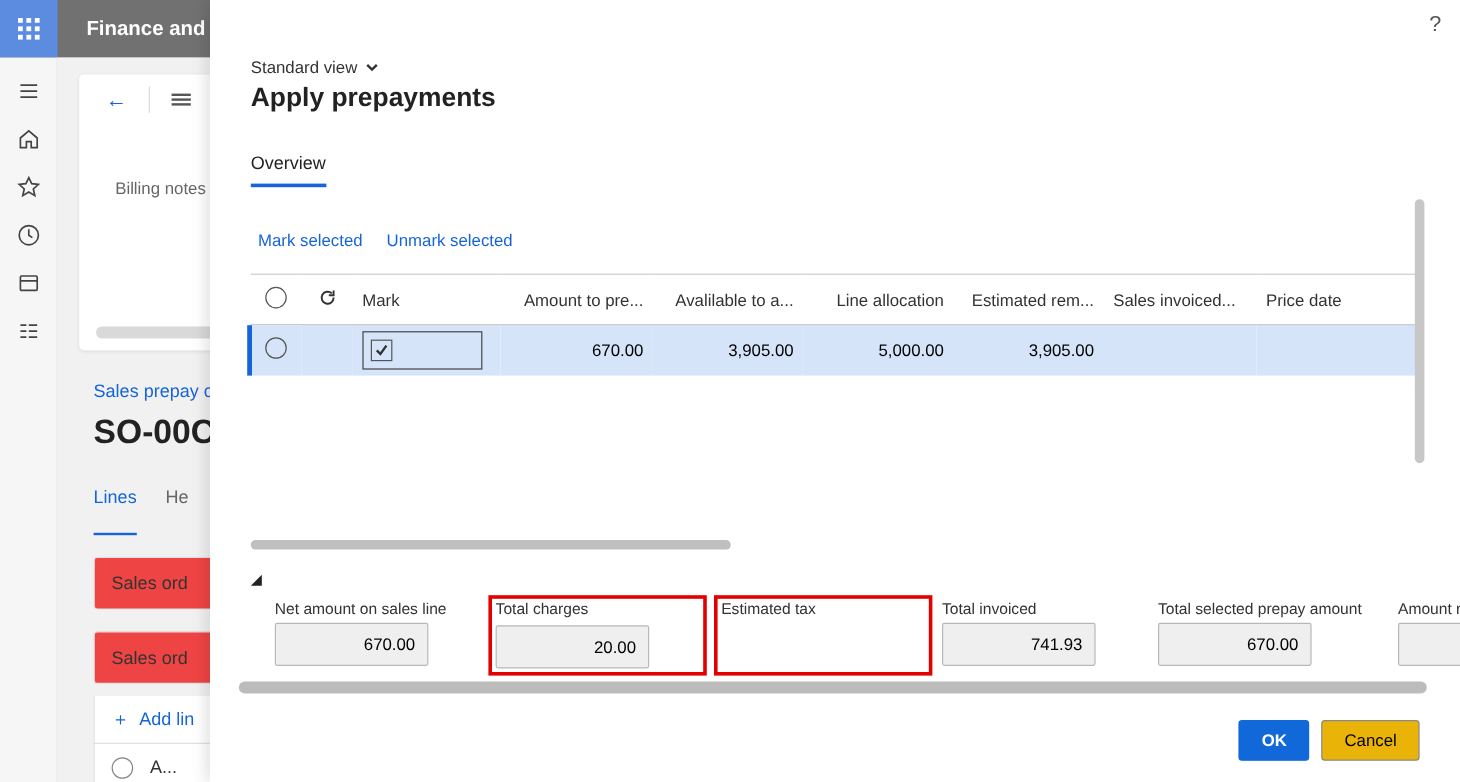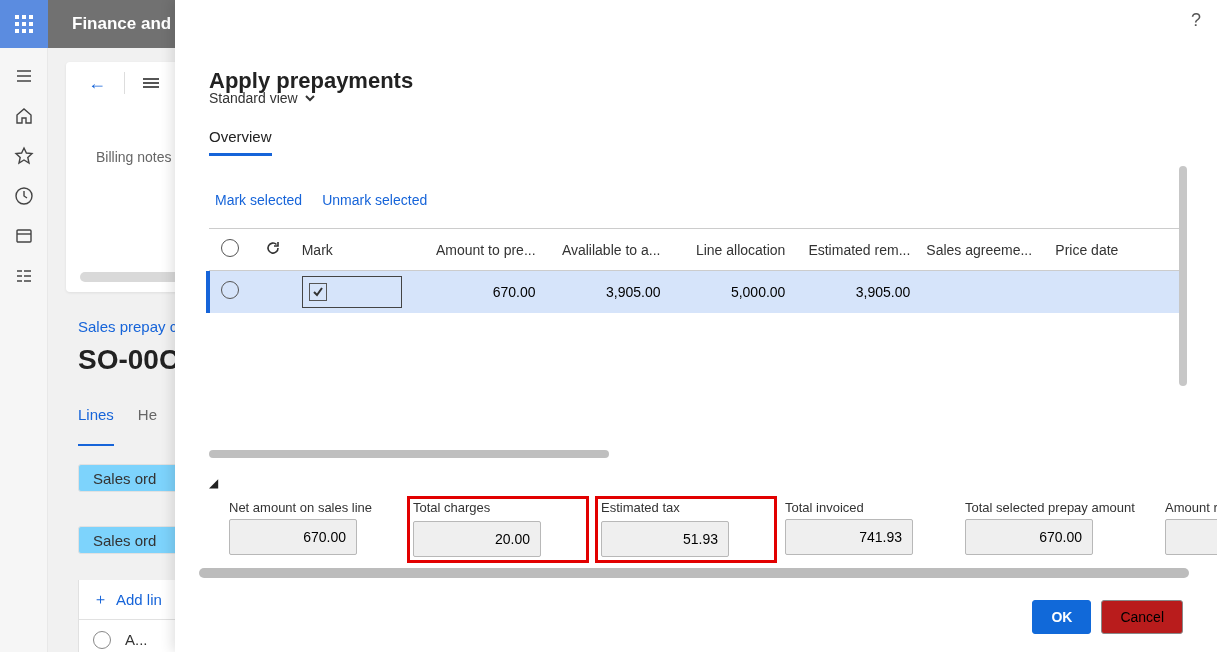--- a/index.html
+++ b/index.html
@@ -29,32 +29,32 @@
   .back-body .view-label { text-align:center; font-size:13px; color:#444; font-weight:600; margin-top:6px; }
   .back-body .billing-notes { font-size:14px; color:#666; margin-top:18px; }
   .back-scroll { position:absolute; left:14px; bottom:10px; width:190px; height:10px; background:#d9d9d9; border-radius:5px; }
 
   .sales-order-link { position:absolute; left:30px; top:270px; font-size:15px; color:#1664d9; }
   .sales-order-num { position:absolute; left:30px; top:296px; font-size:28px; font-weight:600; color:#222; }
   .back-tabs { position:absolute; left:30px; top:358px; display:flex; gap:24px; }
   .back-tab { font-size:15px; color:#666; padding-bottom:21px; }
   .back-tab.active { color:#1664d9; border-bottom: 2px solid #1664d9; }
 
-  .sales-row { position:absolute; left:30px; height:28px; width:140px; background:#7dd3fc; border:1px solid #e1e1e1; border-radius:3px; display:flex; align-items:center; padding:0 14px; font-size:15px; color:#333; }
+  .sales-row { position:absolute; left:30px; height:44px; width:140px; background:#ef4444; border:1px solid #e1e1e1; border-radius:3px; display:flex; align-items:center; padding:0 14px; font-size:15px; color:#333; }
   .sales-row.r1 { top: 416px; }
   .sales-row.r2 { top: 478px; }
   .add-line { position:absolute; left:30px; top:532px; height:40px; width:140px; background:#fff; border:1px solid #e1e1e1; border-top:none; display:flex; align-items:center; padding:0 14px; font-size:15px; color:#1664d9; gap:8px; }
   .list-row { position:absolute; left:30px; top:572px; height:40px; width:140px; background:#fff; border:1px solid #e1e1e1; border-top:none; display:flex; align-items:center; padding:0 14px; font-size:15px; color:#333; gap:14px; }
   .circle { width:18px; height:18px; border:1.5px solid #888; border-radius:50%; }
 
   
   .modal { position:absolute; left:175px; top:0; right:0; bottom:0; background:#fff; box-shadow: -3px 0 12px rgba(0,0,0,.12); }
   .help-icon { position:absolute; right:16px; top:10px; font-size:18px; color:#555; }
 
-  .std-view { position:absolute; left:34px; top:48px; font-size:14px; color:#333; display:flex; align-items:center; gap:6px;margin-top:42px; }
+  .std-view { position:absolute; left:34px; top:48px; font-size:14px; color:#333; display:flex; align-items:center; gap:6px; }
   .std-view svg{ width:12px; height:12px; stroke:#333; fill:none; stroke-width:2; }
   .modal-title { position:absolute; left:34px; top:68px; font-size:22px; font-weight:600; color:#222; }
 
   .modal-tabs { position:absolute; left:34px; top:128px; display:flex; gap:22px; }
   .modal-tab { font-size:15px; color:#222; padding-bottom:8px; }
   .modal-tab.active { color:#222; border-bottom:3px solid #1664d9; }
 
   .action-links { position:absolute; left:40px; top:192px; display:flex; gap:20px; }
   .action-links span { font-size:14px; color:#1664d9; }
 
@@ -91,21 +91,21 @@
   .totals .field.hl label{ margin-bottom:6px; }
   .totals .field.long input{ width:128px; }
   .totals .field.long label{ width:190px; }
   .totals .field.last label{ width:180px; }
   .totals .field.last input{ width:128px; }
 
   .totals-hscroll { position:absolute; left:24px; top:568px; right:28px; height:10px; background:#bcbcbc; border-radius:5px; }
 
   
   .footer { position:absolute; right:34px; bottom:18px; display:flex; gap:10px; }
-  .btn { height:34px; padding:0 18px; font-size:14px; border-radius:3px; border:1px solid #888; background:#b91c1c; display:flex; align-items:center; justify-content:center; }
+  .btn { height:34px; padding:0 18px; font-size:14px; border-radius:3px; border:1px solid #888; background:#eab308; display:flex; align-items:center; justify-content:center; }
   .btn.primary { background:#1169d9; border-color:#1169d9; color:#fff; font-weight:600; }
 
   
   .col-mark { width:100px; }
   .col-amt { width:120px; }
   .col-avail { width:118px; }
   .col-line { width:118px; }
   .col-est { width:118px; }
   .col-sales { width:120px; }
   .col-price { width:130px; }
@@ -241,21 +241,21 @@
         <tr>
           <th class="rowsel"><span class="sel-circle"></span></th>
           <th class="refresh"><span class="refresh-icon"><svg viewBox="0 0 16 16">
                   <path d="M13 8a5 5 0 1 1-1.5-3.5M13 2v4h-4"></path>
                 </svg></span></th>
           <th>Mark</th>
           <th class="num">Amount to pre...</th>
           <th class="num">Avalilable to a...</th>
           <th class="num">Line allocation</th>
           <th class="num">Estimated rem...</th>
-          <th>Sales agreeme...</th>
+          <th>Sales invoiced...</th>
           <th>Price date</th>
         </tr>
       </thead>
       <tbody>
         <tr class="sel">
           <td class="rowsel"><span class="sel-circle"></span></td>
           <td></td>
           <td class="mark">
             <span class="mark-cell-outline">
               <span class="chk-box">
@@ -284,21 +284,20 @@
     <div class="field w1">
       <label>Net amount on sales line</label>
       <input readonly="" value="670.00" style="">
     </div>
     <div class="field w1 hl">
       <label>Total charges</label>
       <input readonly="" value="20.00" style="">
     </div>
     <div class="field w1 hl">
       <label>Estimated tax</label>
-      <input readonly="" value="51.93" style="">
     </div>
     <div class="field w1">
       <label>Total invoiced</label>
       <input readonly="" value="741.93" style="">
     </div>
     <div class="field long">
       <label>Total selected prepay amount</label>
       <input readonly="" value="670.00" style="">
     </div>
     <div class="field last">

